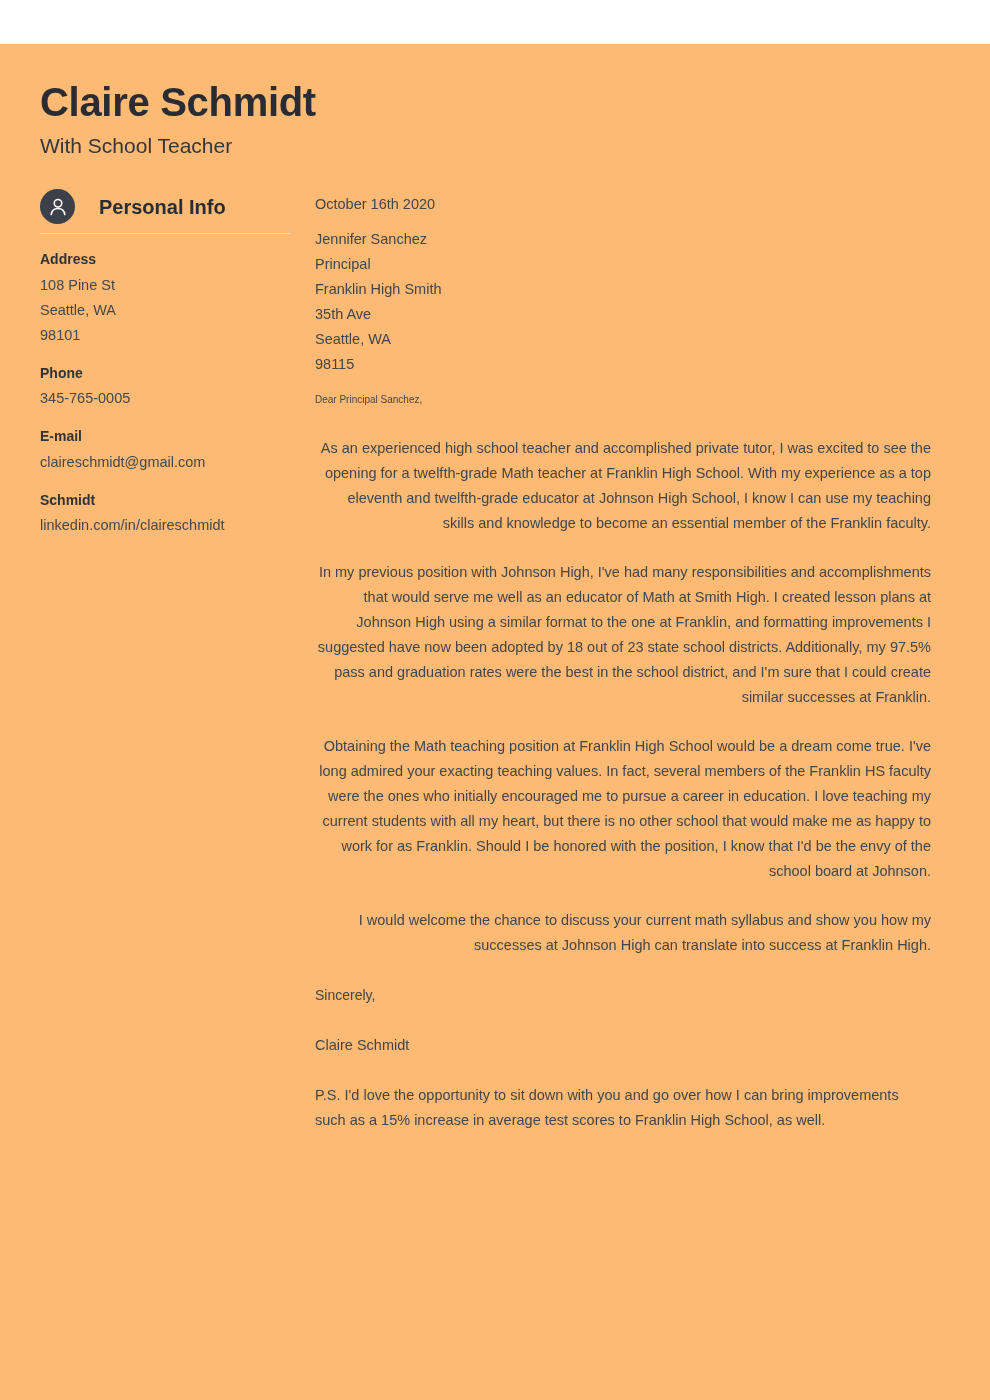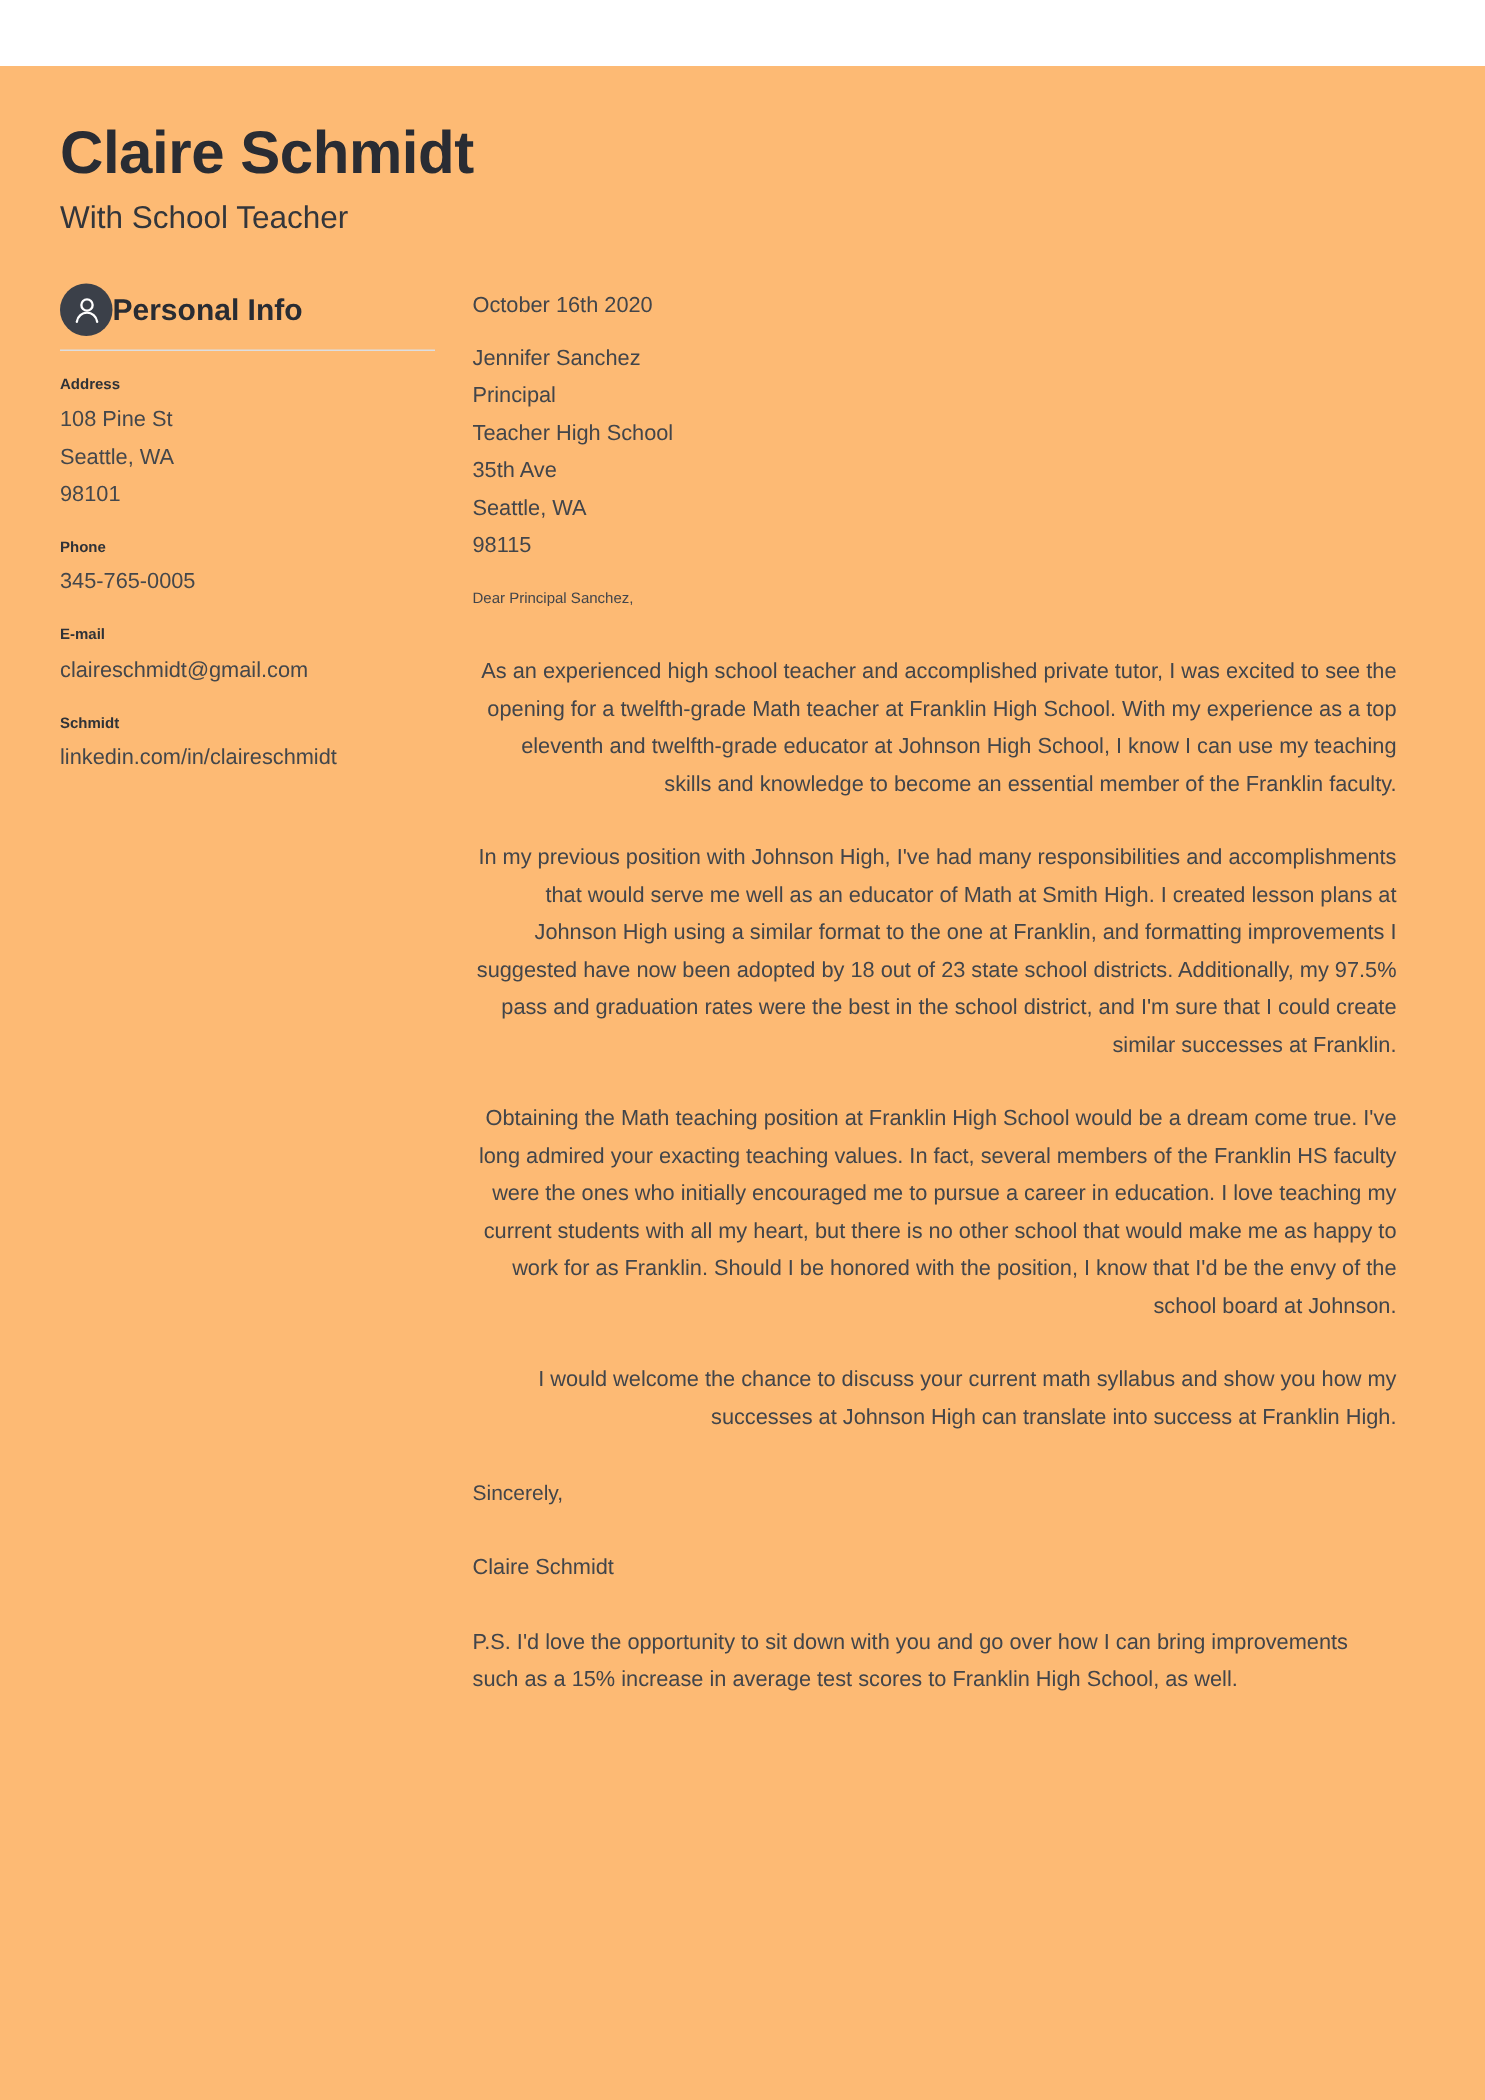--- a/index.html
+++ b/index.html
@@ -51,21 +51,21 @@
   
   .sidebar {
     position: absolute;
     left: 40px;
     top: 145px;
     width: 250px;
   }
   .section-head {
     display: flex;
     align-items: center;
-    gap: 0;
+    gap: 24px;
     padding-bottom: 9px;
   }
   .person-icon {
     width: 35px;
     height: 35px;
     border-radius: 50%;
     background: #3b4049;
     display: flex;
     align-items: center;
     justify-content: center;
@@ -80,21 +80,21 @@
   }
   .divider {
     border: 0;
     border-top: 1px solid #dcdee1;
     margin: 0 0 0 0;
     width: 250px;
   }
 
   .info-group { margin-top: 17px; }
   .info-label {
-    font-size: 10px;
+    font-size: 14px;
     font-weight: bold;
     color: #2f3237;
     line-height: 1.25;
     margin-bottom: 4px;
   }
   .info-line {
     font-size: 14.5px;
     font-weight: normal;
     color: #44474b;
     line-height: 25px;
@@ -199,21 +199,21 @@
 
   </aside>
 
   <main class="letter">
 
     <div class="letter-date">October 16th 2020</div>
 
     <div class="recipient">
       <div class="recipient-line">Jennifer Sanchez</div>
       <div class="recipient-line">Principal</div>
-      <div class="recipient-line">Teacher High School</div>
+      <div class="recipient-line">Franklin High Smith</div>
       <div class="recipient-line">35th Ave</div>
       <div class="recipient-line">Seattle, WA</div>
       <div class="recipient-line">98115</div>
     </div>
 
     <div class="salutation">Dear Principal Sanchez,</div>
 
     <p class="para">As an experienced high school teacher and accomplished private tutor, I was excited to see the opening for a twelfth-grade Math teacher at Franklin High School. With my experience as a top eleventh and twelfth-grade educator at Johnson High School, I know I can use my teaching skills and knowledge to become an essential member of the Franklin faculty.</p>
     <p class="para">In my previous position with Johnson High, I've had many responsibilities and accomplishments that would serve me well as an educator of Math at Smith High. I created lesson plans at Johnson High using a similar format to the one at Franklin, and formatting improvements I suggested have now been adopted by 18 out of 23 state school districts. Additionally, my 97.5% pass and graduation rates were the best in the school district, and I'm sure that I could create similar successes at Franklin.</p>
     <p class="para">Obtaining the Math teaching position at Franklin High School would be a dream come true. I've long admired your exacting teaching values. In fact, several members of the Franklin HS faculty were the ones who initially encouraged me to pursue a career in education. I love teaching my current students with all my heart, but there is no other school that would make me as happy to work for as Franklin. Should I be honored with the position, I know that I'd be the envy of the school board at Johnson.</p>

